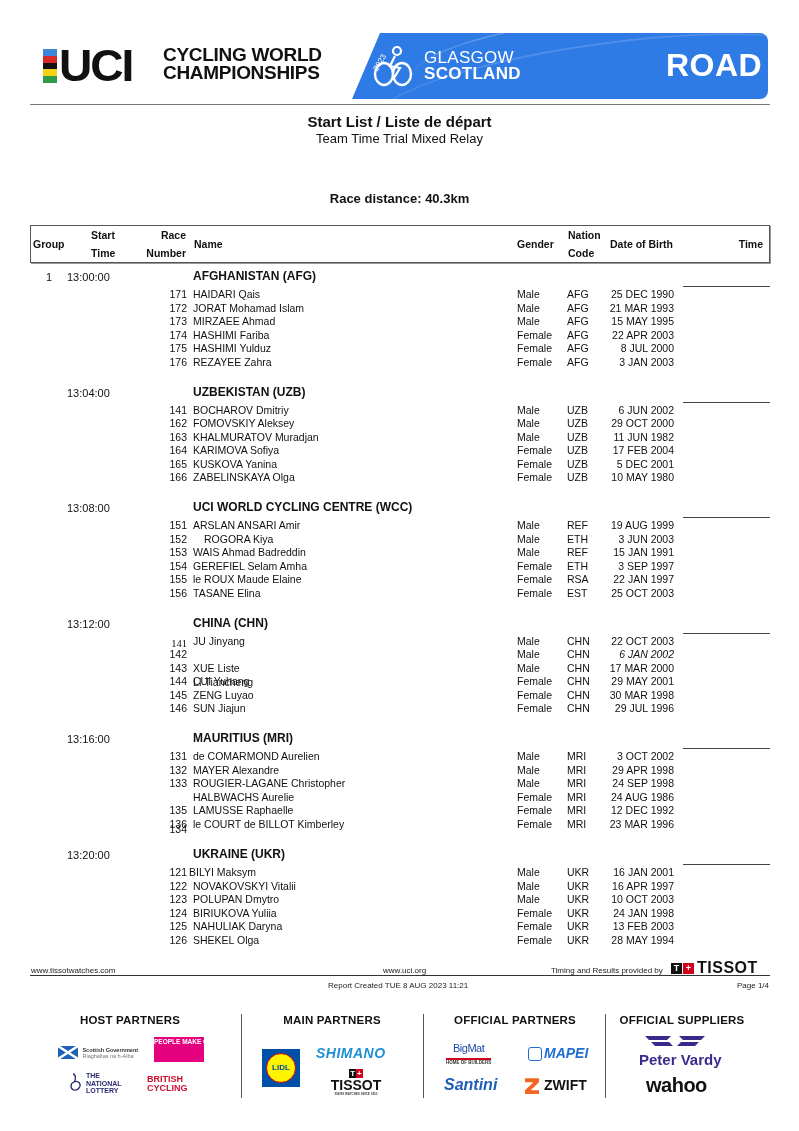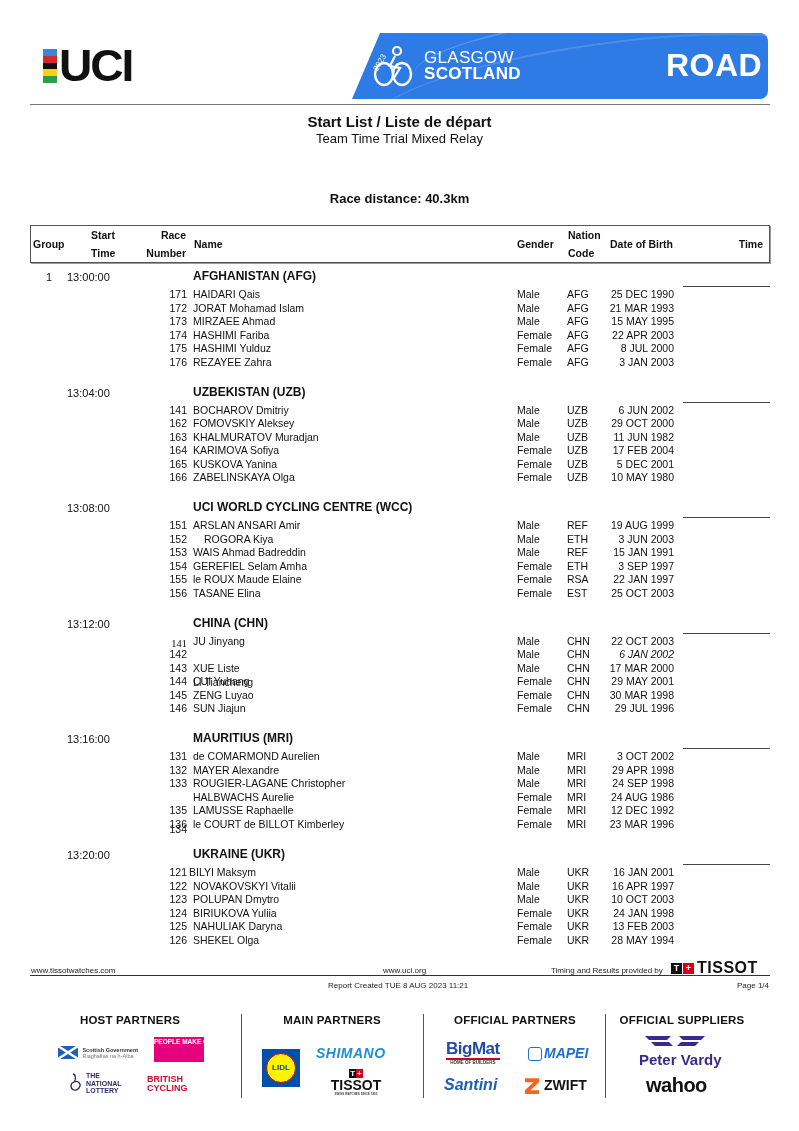--- a/index.html
+++ b/index.html
@@ -67,20 +67,24 @@
 <div class="hdr">
   <div class="uci-logo">
     <div class="rainbow">
       <span style="background:#3b86d8"></span>
         <span style="background:#d62a2a"></span>
         <span style="background:#111"></span>
         <span style="background:#f4d312"></span>
         <span style="background:#2e9c4b"></span>
     </div>
     <span class="uci-letters">UCI</span>
+  </div>
+  <div class="cwc">
+    <div>CYCLING WORLD</div>
+    <div>CHAMPIONSHIPS</div>
   </div>
 
   <div class="banner">
     <div class="swoosh"></div>
     <div class="swoosh2"></div>
   </div>
   <svg class="bike-icon" viewBox="0 0 46 44">
     <ellipse cx="14" cy="30" rx="9" ry="11" fill="none" stroke="#fff" stroke-width="2.4"></ellipse>
     <ellipse cx="32" cy="30" rx="9" ry="11" fill="none" stroke="#fff" stroke-width="2.4"></ellipse>
     <circle cx="27" cy="7" r="4" fill="none" stroke="#fff" stroke-width="2.2"></circle>
@@ -368,21 +372,21 @@
   <div style="position:absolute; left:4px; top:4px; width:30px; height:30px; border-radius:50%; background:#fff200; border:1px solid #d00; box-sizing:border-box; font-size:8px; color:#0050aa; text-align:center; line-height:28px;">LIDL</div>
 </div>
 <div class="logo" style="left:316px; top:1045px; font-size:14px; color:#1e8fd6; letter-spacing:0.5px; font-style:italic;">SHIMANO</div>
 <div class="logo" style="left:327px; top:1070px; text-align:center; width:58px;">
   <div style="font-size:8px; line-height:8px;"><span style="background:#111;color:#fff;padding:0 1px;">T</span><span style="background:#d0021b;color:#fff;padding:0 1px;">+</span></div>
   <div style="font-size:14px; font-weight:900; line-height:14px;">TISSOT</div>
   <div style="font-size:3px; line-height:5px; color:#444;">SWISS WATCHES SINCE 1853</div>
 </div>
 
 <div class="logo" style="left:446px; top:1040px; text-align:center;">
-  <div style="font-size:17px; font-weight:700; line-height:17px; letter-spacing:-0.5px;"><span style="color:#1f4aa8;">BigMat</span></div>
+  <div style="font-size:11px; font-weight:400; line-height:17px; letter-spacing:-0.5px;"><span style="color:#1f4aa8;">BigMat</span></div>
   <div style="height:2px; background:#d0021b; margin-top:1px;"></div>
   <div style="font-size:4.5px; line-height:6px; color:#333;">HOME OF BUILDERS</div>
 </div>
 <div class="logo" style="left:528px; top:1045px; font-size:14px; color:#1f6fd1; font-style:italic; font-weight:900;">
   <span style="display:inline-block; width:12px; height:12px; border:1.5px solid #1f6fd1; border-radius:3px; vertical-align:middle; margin-right:2px;"></span><span>MAPEI</span>
 </div>
 <div class="logo" style="left:444px; top:1076px; font-size:16px; color:#1f5fb5; font-style:italic; font-weight:900;">Santini</div>
 <div class="logo" style="left:525px; top:1077px; font-size:14px; color:#111; font-weight:900;">
   <span style="display:inline-block; width:14px; height:16px; background:#f26522; vertical-align:middle; margin-right:5px; clip-path:polygon(0 0,100% 0,100% 25%,40% 75%,100% 75%,100% 100%,0 100%,0 75%,60% 25%,0 25%);"></span><span>ZWIFT</span>
 </div>

